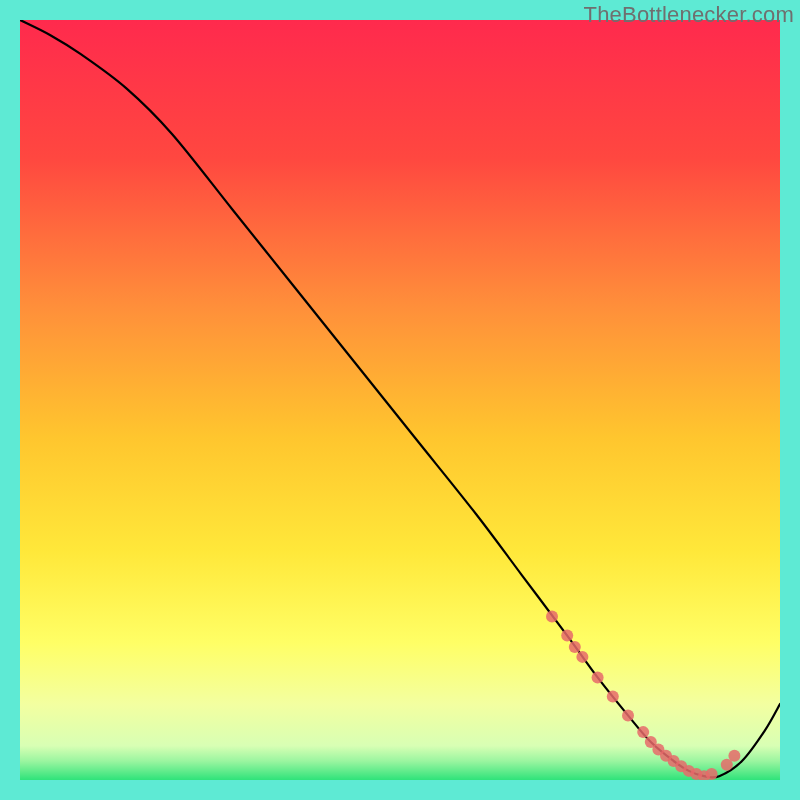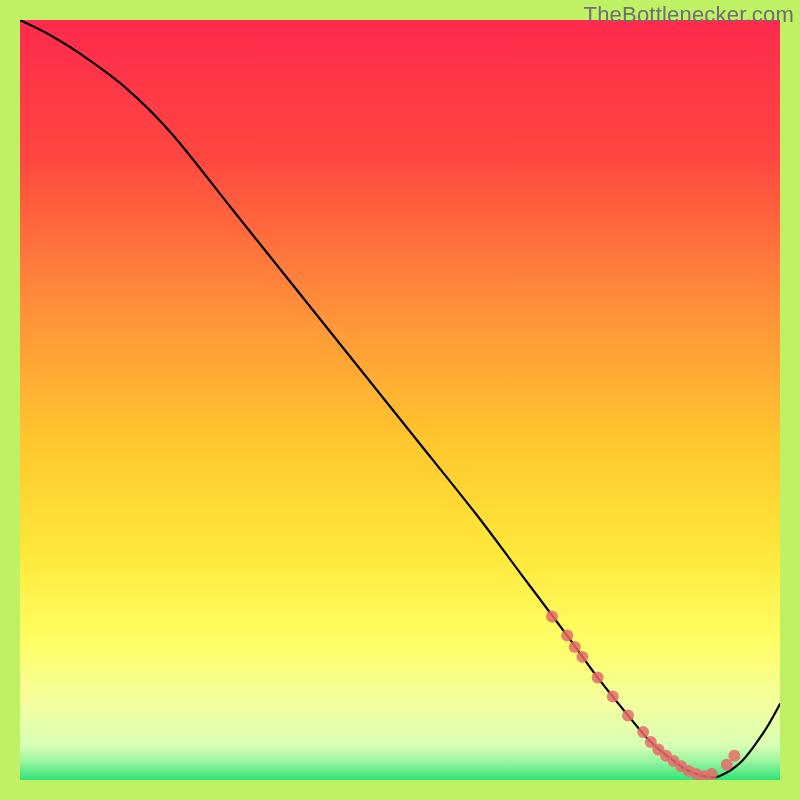--- a/index.html
+++ b/index.html
@@ -8,21 +8,21 @@
     width: 800px;
     height: 800px;
     background: #000;
     overflow: hidden;
     font-family: Arial, Helvetica, sans-serif;
   }
   .stage {
     position: relative;
     width: 800px;
     height: 800px;
-    background: #bef264;
+    background: #5eead4;
   }
   .plot {
     position: absolute;
     left: 20px;
     top: 20px;
     width: 760px;
     height: 760px;
   }
   .watermark {
     position: absolute;

